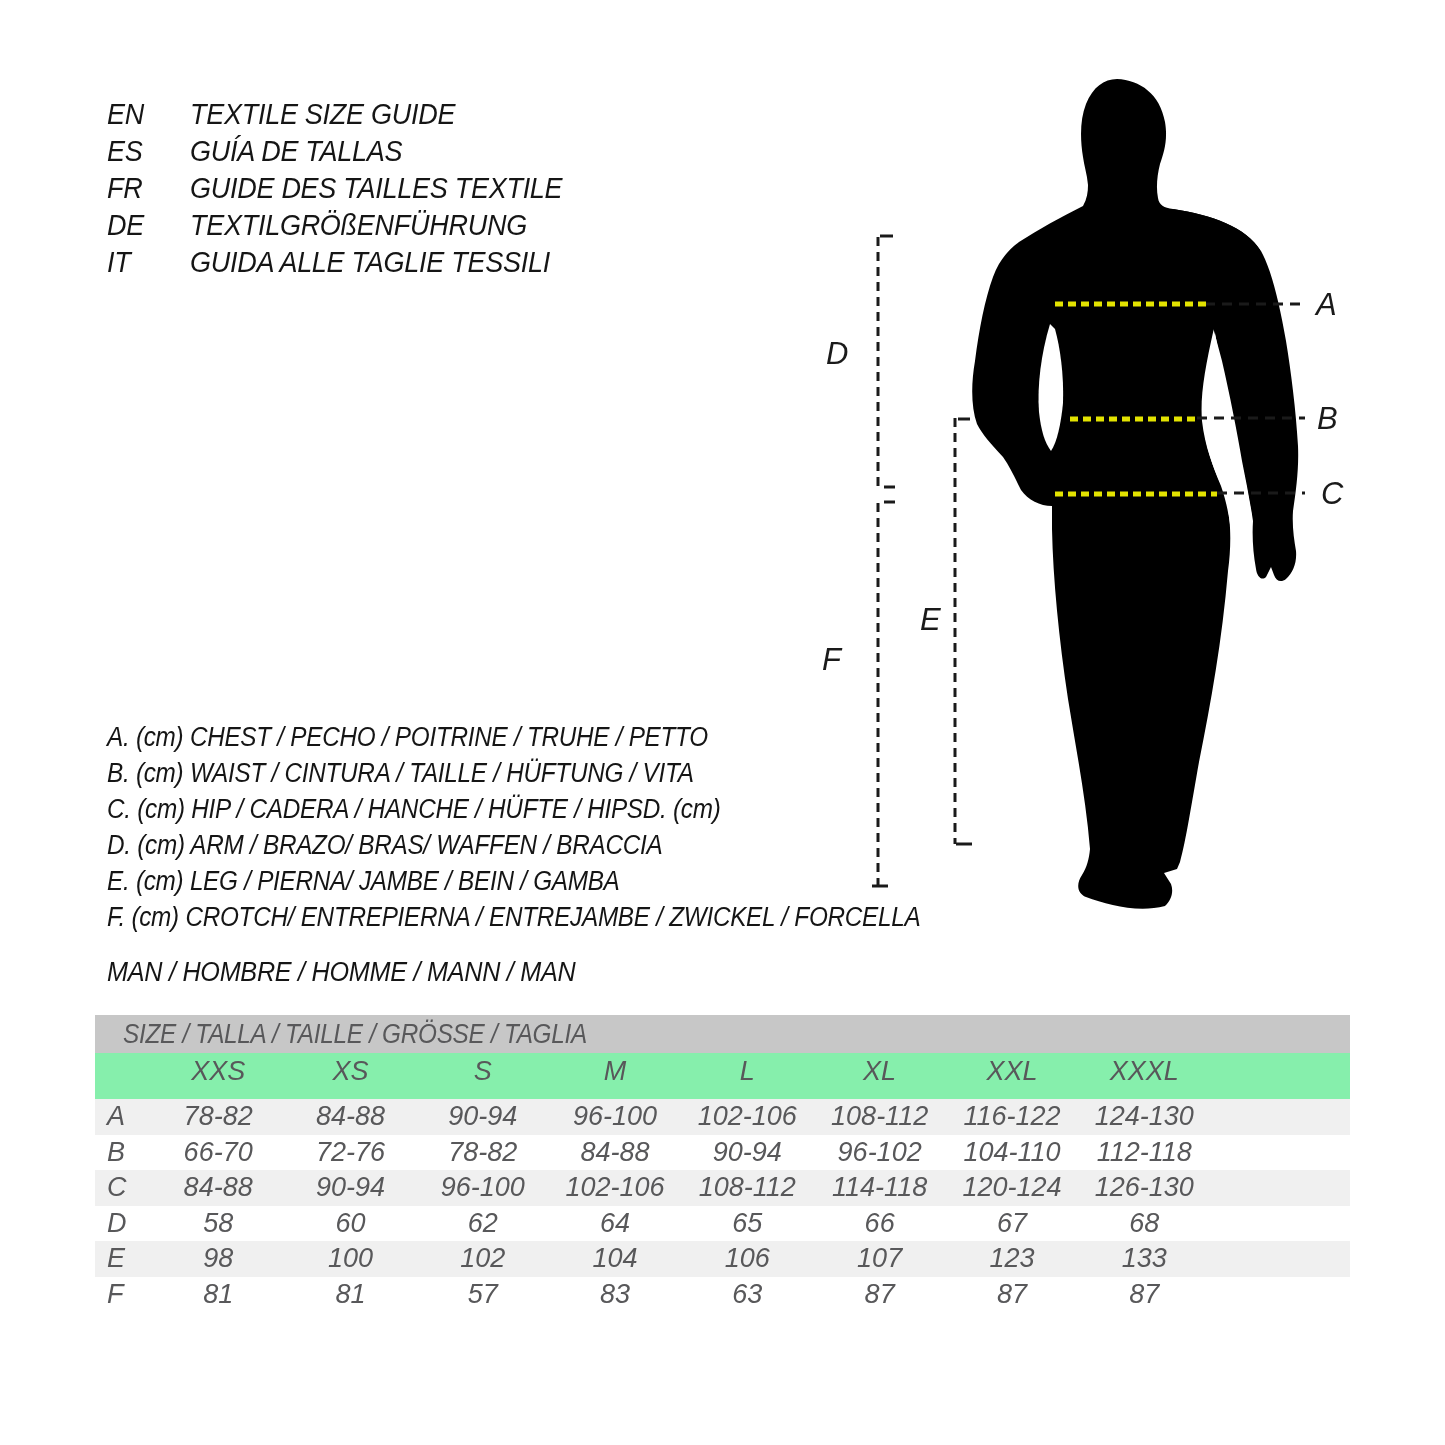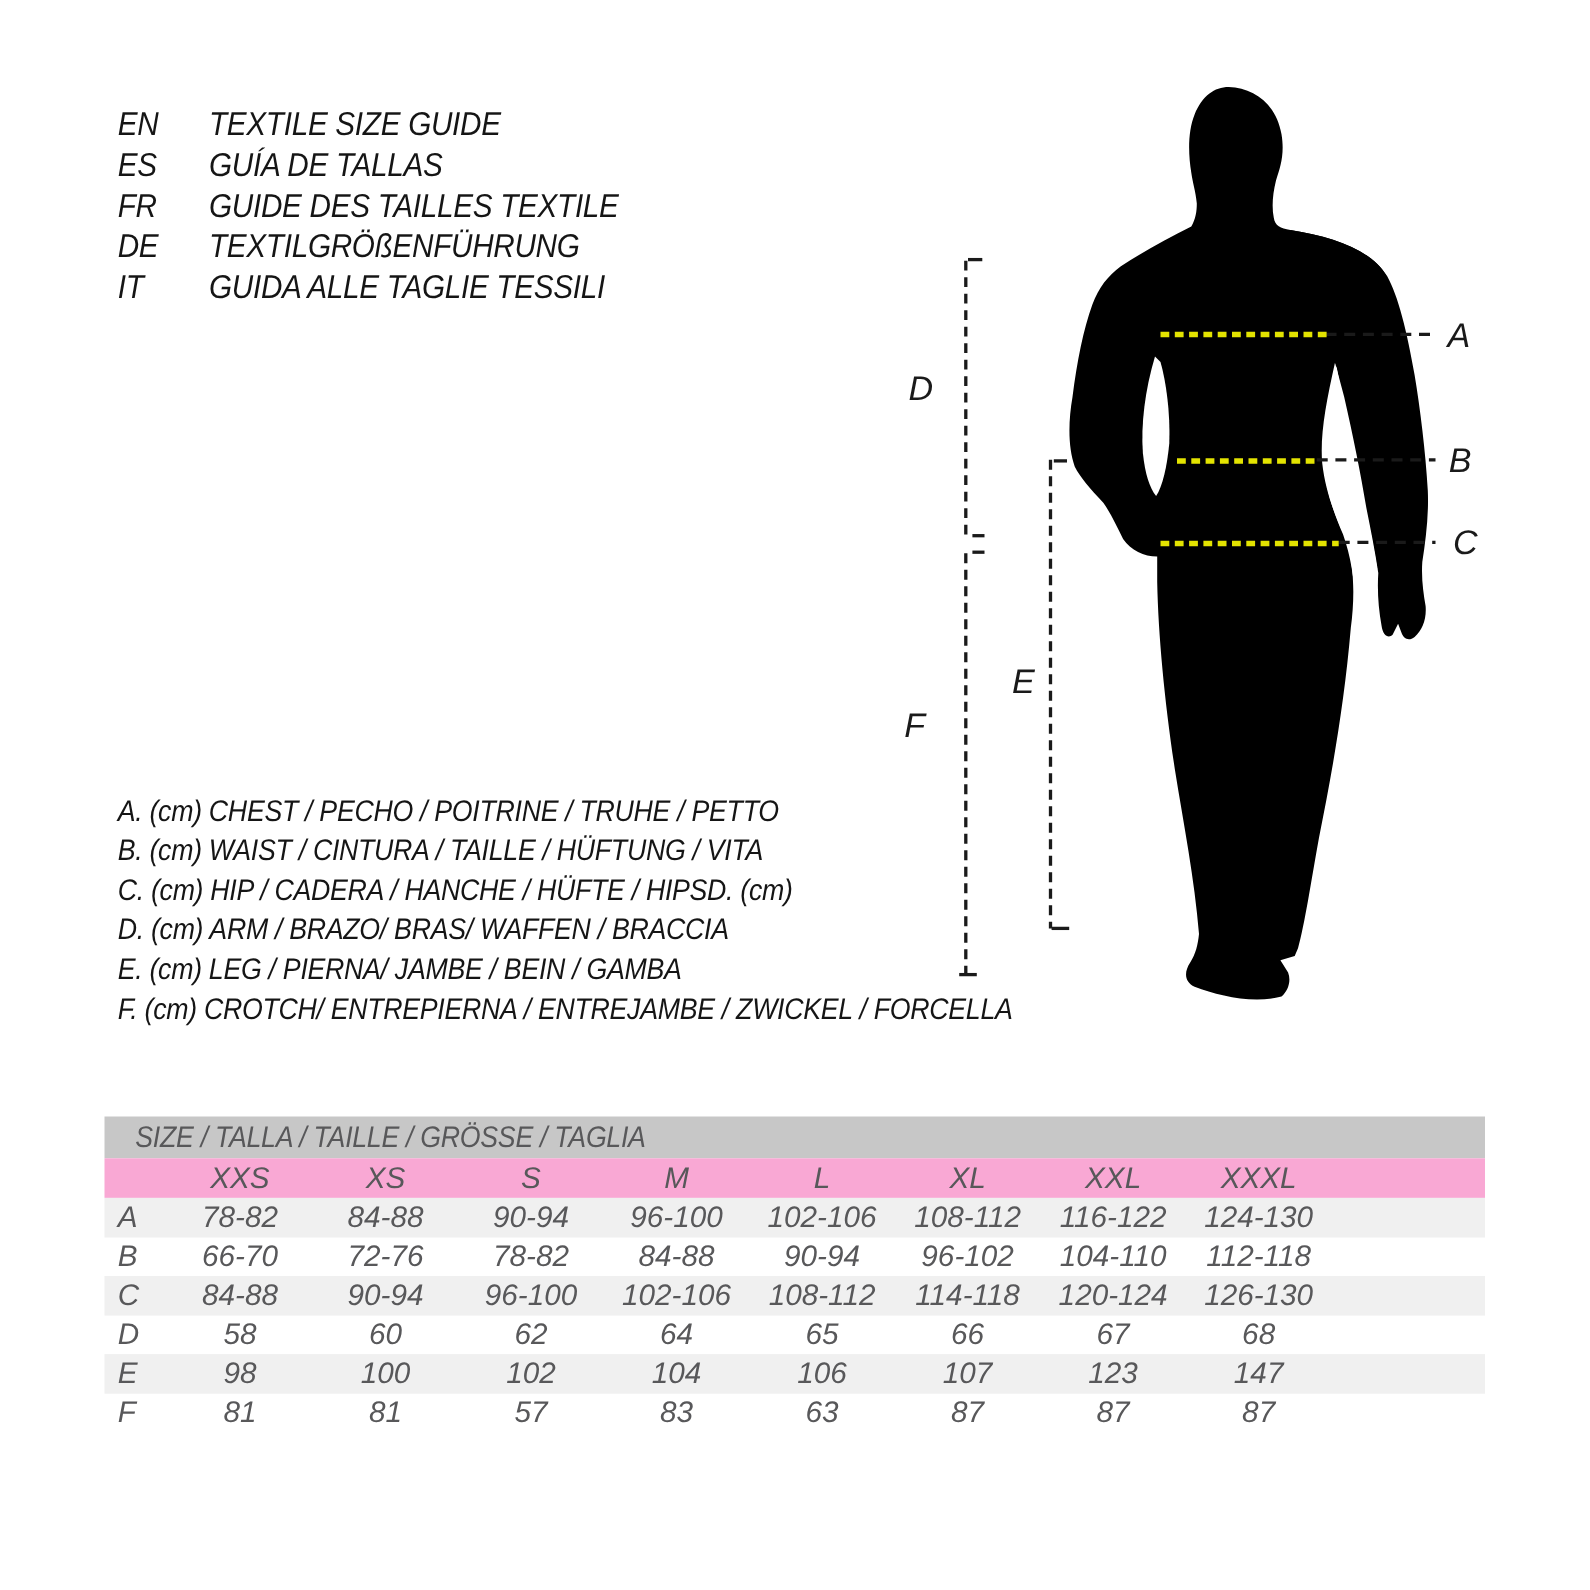--- a/index.html
+++ b/index.html
@@ -18,21 +18,21 @@
   .legend-row{height:36px;font-size:27px;font-weight:500;}
   
   .man-title{position:absolute;left:107px;top:956px;font-size:28px;font-weight:500;}
   
   .figure{position:absolute;left:790px;top:55px;width:560px;height:880px;}
   .figure text{font-family:"Liberation Sans","DejaVu Sans",sans-serif;font-size:31px;fill:#1a1a1a;}
   
   .size-table{position:absolute;left:95px;top:1015px;width:1255px;font-size:27px;color:#58585a;}
   .table-header{height:38px;line-height:38px;background:#c7c7c7;padding-left:28px;box-sizing:border-box;font-weight:500;}
   .trow{display:flex;height:35.5px;line-height:35.5px;}
-  .trow.head{height:36px;line-height:36px;background:#f9a8d4;}
+  .trow.head{height:46px;line-height:36px;background:#86efac;}
   .trow.stripe{background:#f0f0f0;}
   .tcell-label{width:57px;padding-left:12px;box-sizing:border-box;text-align:left;}
   .tcell{width:132.3px;text-align:center;}
 </style>
 </head>
 <body>
 
 <div id="canvas">
 
   <div class="langs">
@@ -155,20 +155,21 @@
 
   <div class="legend">
     <div class="legend-row"><span class="cond">A. (cm) CHEST / PECHO / POITRINE / TRUHE / PETTO</span></div>
     <div class="legend-row"><span class="cond">B. (cm) WAIST / CINTURA / TAILLE / HÜFTUNG / VITA</span></div>
     <div class="legend-row"><span class="cond">C. (cm) HIP / CADERA / HANCHE / HÜFTE / HIPSD. (cm)</span></div>
     <div class="legend-row"><span class="cond">D. (cm) ARM / BRAZO/ BRAS/ WAFFEN / BRACCIA</span></div>
     <div class="legend-row"><span class="cond">E. (cm) LEG / PIERNA/ JAMBE / BEIN / GAMBA</span></div>
     <div class="legend-row"><span class="cond">F. (cm) CROTCH/ ENTREPIERNA / ENTREJAMBE / ZWICKEL / FORCELLA</span></div>
   </div>
 
+  <div class="man-title"><span class="cond">MAN / HOMBRE / HOMME / MANN / MAN</span></div>
 
   <div class="size-table">
     <div class="table-header"><span class="cond">SIZE / TALLA / TAILLE / GRÖSSE / TAGLIA</span></div>
 
     <div class="trow head">
       <div class="tcell-label"></div>
       <div class="tcell">XXS</div>
       <div class="tcell">XS</div>
       <div class="tcell">S</div>
       <div class="tcell">M</div>
@@ -228,21 +229,21 @@
 
     <div class="trow stripe">
       <div class="tcell-label">E</div>
       <div class="tcell">98</div>
       <div class="tcell">100</div>
       <div class="tcell">102</div>
       <div class="tcell">104</div>
       <div class="tcell">106</div>
       <div class="tcell">107</div>
       <div class="tcell">123</div>
-      <div class="tcell">147</div>
+      <div class="tcell">133</div>
     </div>
 
     <div class="trow">
       <div class="tcell-label">F</div>
       <div class="tcell">81</div>
       <div class="tcell">81</div>
       <div class="tcell">57</div>
       <div class="tcell">83</div>
       <div class="tcell">63</div>
       <div class="tcell">87</div>

